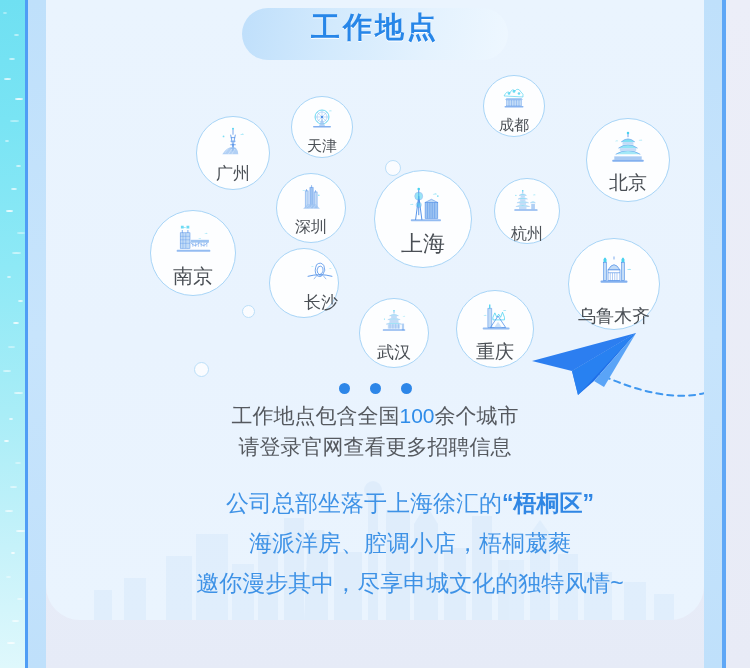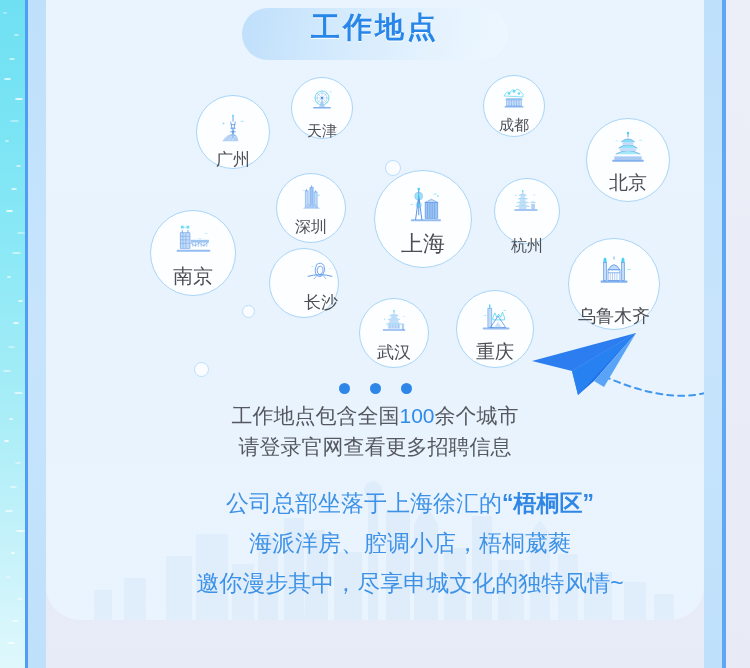--- a/index.html
+++ b/index.html
@@ -148,40 +148,40 @@
 
       <div class="title-pill">
         <span class="title-text">工作地点</span>
       </div>
 
       <div class="bubbles" id="bubbleLayer">
           <div class="minibub" style="left: 339px; top: 160px; width: 16px; height: 16px;"></div>
           <div class="minibub" style="left: 148px; top: 362px; width: 15px; height: 15px;"></div>
           <div class="minibub" style="left: 574px; top: 258px; width: 14px; height: 14px;"></div>
           <div class="minibub" style="left: 196px; top: 305px; width: 13px; height: 13px;"></div>
-          <div class="bub" style="left: 150px; top: 95px; width: 74px; height: 74px; padding-top: 10.36px; justify-content: flex-end;">
+          <div class="bub" style="left: 150px; top: 116px; width: 74px; height: 74px; padding-top: 10.36px;">
             <span class="ico"><svg viewBox="0 0 64 52" width="38" height="30.78">
                 <g fill="none" stroke="#4f8fe8" stroke-width="1.3">
                   <path d="M32 4 v9"></path>
                   <path d="M28 13 q4 16 4 28 M36 13 q-4 16 -4 28"></path>
                   <path d="M28.5 18 h7 M27.8 24 h8.4 M27.4 30 h9.2 M27.6 36 h8.8"></path>
                 </g>
                 <path d="M14 46 q8 -12 17 -12 q9 0 10 12 z" fill="#9ec4f2" opacity=".8"></path>
                 <g stroke="#fff" stroke-width=".7" opacity=".8">
                   <path d="M18 44 l6 -7 M24 46 l6 -9 M30 46 l5 -9"></path>
                 </g>
                 <circle cx="32" cy="3" r="1.6" fill="#49d2f0"></circle>
                 <g transform="translate(40,6) scale(.7)">
                   <path d="M6 10 q1.6 -2.6 4 -1.6 q1.1 -1.9 3 -.5 q1.6 .2 1.4 2.1 z" fill="#49d2f0" opacity=".55"></path>
                 </g>
                 <circle cx="16" cy="16" r="1.5" fill="#49d2f0" opacity=".7"></circle>
               </svg></span>
             <span class="nm" style="font-size: 17px; margin-top: 2.59px;">广州</span>
           </div>
-          <div class="bub" style="left: 245px; top: 77px; width: 62px; height: 62px; padding-top: 8.68px; justify-content: space-between;">
+          <div class="bub" style="left: 245px; top: 96px; width: 62px; height: 62px; padding-top: 8.68px;">
             <span class="ico"><svg viewBox="0 0 64 52" width="32" height="25.92">
                 <g fill="none" stroke="#49d2f0" stroke-width="1.6">
                   <circle cx="32" cy="22" r="14"></circle>
                   <circle cx="32" cy="22" r="10" stroke="#7fb6f0" stroke-width="1"></circle>
                 </g>
                 <g stroke="#7fb6f0" stroke-width=".8">
                   <path d="M32 8 v28 M18 22 h28 M22 12 l20 20 M42 12 l-20 20"></path>
                 </g>
                 <circle cx="32" cy="22" r="2.4" fill="#4f8fe8"></circle>
                 <path d="M26 40 l6 -16 l6 16 z" fill="#9ec4f2" opacity=".75"></path>
@@ -297,21 +297,21 @@
                   <rect x="17" y="35" width="14" height="5"></rect>
                 </g>
                 <path d="M38 28 q6 -5 10 0 z" fill="#49d2f0" opacity=".5" stroke="#4f8fe8" stroke-width=".6"></path>
                 <rect x="40" y="30" width="7" height="10" fill="#9ec4f2" opacity=".8"></rect>
                 <rect x="8" y="40" width="44" height="3" rx="1.2" fill="#4f8fe8" opacity=".65"></rect>
                 <g transform="translate(40,8) scale(.55)">
                   <path d="M6 10 q1.6 -2.6 4 -1.6 q1.1 -1.9 3 -.5 q1.6 .2 1.4 2.1 z" fill="#49d2f0" opacity=".55"></path>
                 </g>
                 <circle cx="11" cy="14" r="1.1" fill="#49d2f0" opacity=".7"></circle>
               </svg></span>
-            <span class="nm" style="font-size: 16px; margin-top: 18px;">杭州</span>
+            <span class="nm" style="font-size: 16px; margin-top: 6px;">杭州</span>
           </div>
           <div class="bub" style="left: 104px; top: 210px; width: 86px; height: 86px; padding-top: 12.04px;">
             <span class="ico"><svg viewBox="0 0 64 52" width="45" height="36.45">
                 <g stroke="#4f8fe8" stroke-width="1">
                   <path d="M16 10 v26 M24 10 v26"></path>
                 </g>
                 <path d="M14 8 h4 v-4 h-4z M22 8 h4 v-4 h-4z" fill="#49d2f0" opacity=".8"></path>
                 <rect x="13" y="14" width="14" height="22" fill="#c3dcf7" stroke="#4f8fe8" stroke-width=".7"></rect>
                 <g stroke="#4f8fe8" stroke-width=".5">
                   <path d="M13 19 h14 M13 24 h14 M13 29 h14 M17 14 v22 M21 14 v22"></path>

